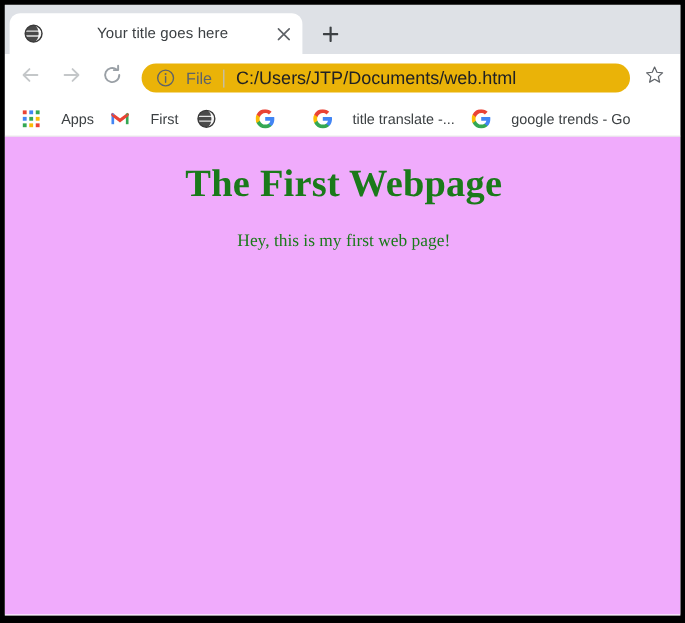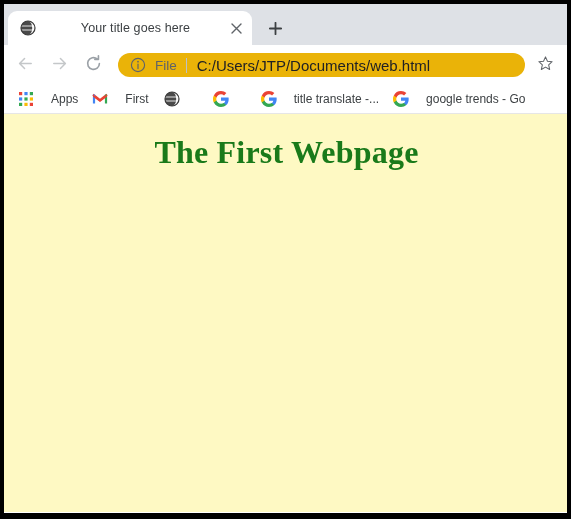--- a/index.html
+++ b/index.html
@@ -185,21 +185,21 @@
     font-size: 12px;
     color: #3c4043;
     margin-left: 7px;
     white-space: nowrap;
   }
 
   
   #page-viewport {
     position: relative;
     height: 398px;
-    background: #fef9c3;
+    background: #f0abfc;
     overflow: hidden;
     padding: 0 8px;
     box-sizing: border-box;
   }
   #page-heading {
     font-family: "Liberation Serif", "DejaVu Serif", serif;
     font-size: 32px;
     font-weight: bold;
     color: #1a7a1a;
     margin: 21px 0 0 2px;
@@ -374,16 +374,17 @@
             <path fill="#fbbc05" d="M3.97 10.72a5.4 5.4 0 0 1 0-3.44V4.95H.96a9 9 0 0 0 0 8.1l3.01-2.33z"></path>
             <path fill="#ea4335" d="M9 3.58c1.32 0 2.5.45 3.44 1.35l2.58-2.59C13.46.89 11.43 0 9 0A9 9 0 0 0 .96 4.95l3.01 2.33C4.68 5.16 6.66 3.58 9 3.58z"></path>
           </svg>
         </span>
         <span class="bookmark-label">google trends - Go</span>
       </div>
     </div>
 
     <div id="page-viewport">
       <h1 id="page-heading">The First Webpage</h1>
+      <p id="page-paragraph">Hey, this is my first web page!</p>
     </div>
 
   </div>
 </div>
 
 </body></html>

